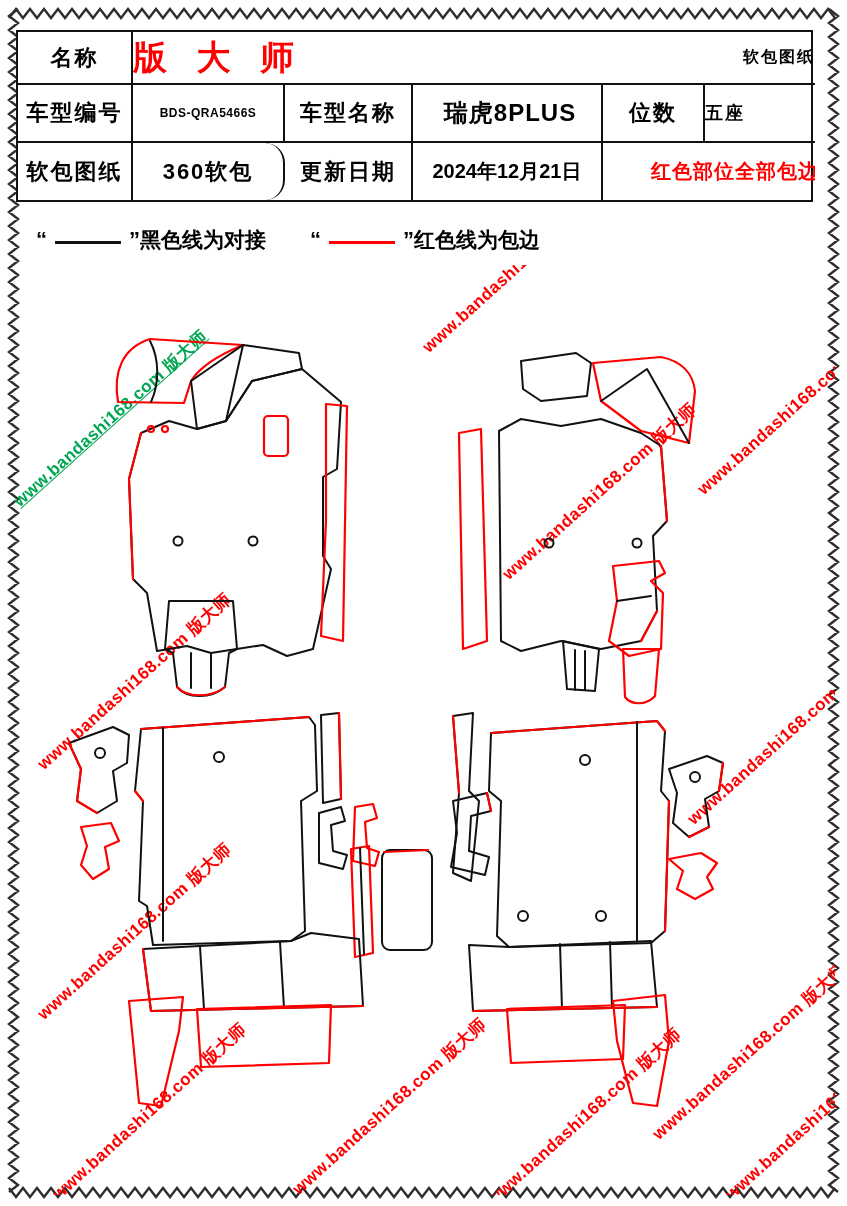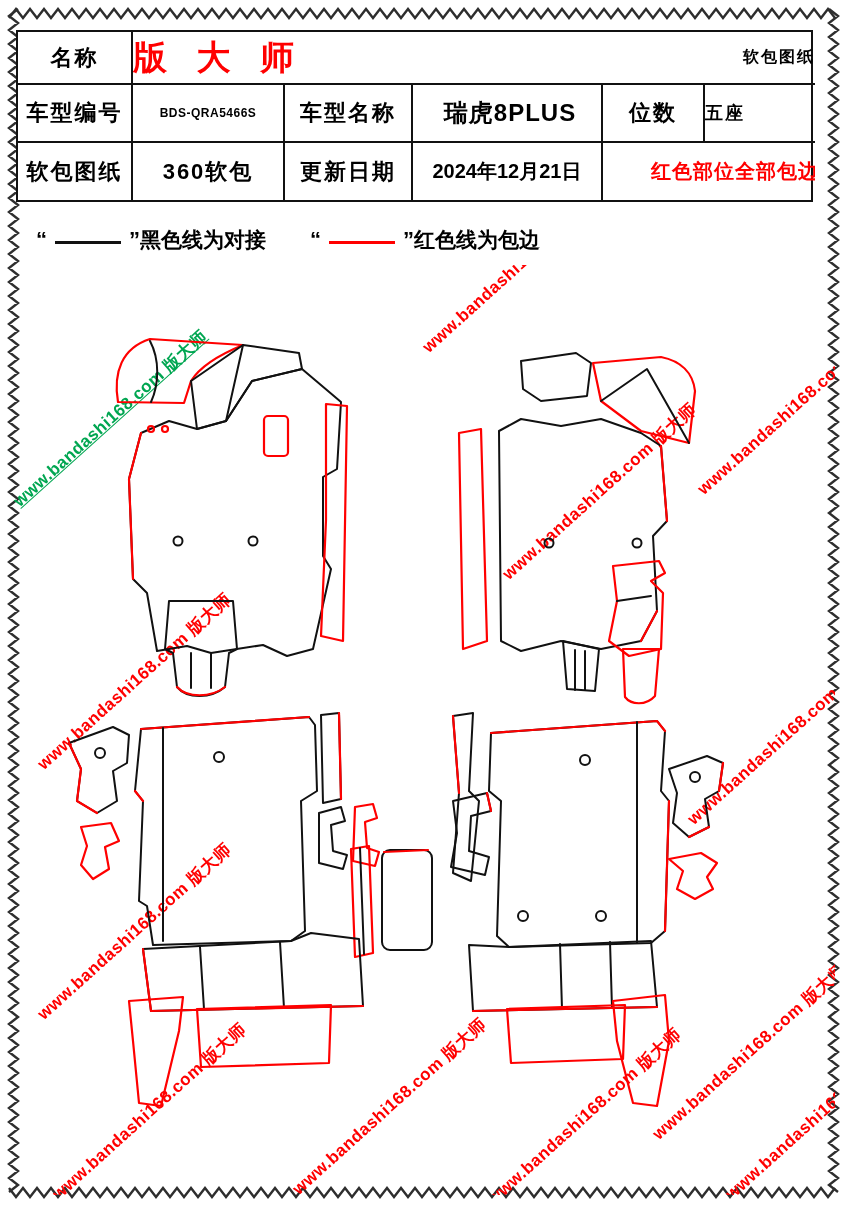--- a/index.html
+++ b/index.html
@@ -23,21 +23,21 @@
   .span5{grid-column:span 5;}
   .span2{grid-column:span 2;padding-left:48px;}
   .no-r{border-right:none;justify-content:space-between;}
   .no-b{border-bottom:none;}
   .lbl{font-size:22px;letter-spacing:2px;}
   .brand{color:var(--red);font-size:34px;font-weight:700;letter-spacing:10px;}
   .doc-type{font-size:16px;font-weight:700;margin-left:16px;letter-spacing:2px;}
   .v-code{font-size:12px;font-weight:600;letter-spacing:0.5px;}
   .v-name{font-size:24px;font-weight:600;letter-spacing:1px;padding-left:6px;}
   .v-seats{font-size:18px;font-weight:700;letter-spacing:2px;}
-  .v-type{font-size:22px;font-weight:600;letter-spacing:2px;}
+  .v-type{font-size:22px;font-weight:600;letter-spacing:2px;border-radius:20px;}
   .v-date{font-size:20px;font-weight:600;}
   .v-note{font-size:20px;font-weight:700;color:var(--red);letter-spacing:1px;}
 
   
   .legend{position:absolute;left:36px;top:226px;font-size:21px;font-weight:700;color:#000;
     display:flex;align-items:center;white-space:nowrap;}
   .line-sample{display:inline-block;width:66px;height:0;border-top:3px solid var(--ink);
     margin:0 8px;position:relative;top:2px;}
   .line-sample.red{border-top-color:var(--red);}
   .legend-gap{display:inline-block;width:44px;}

